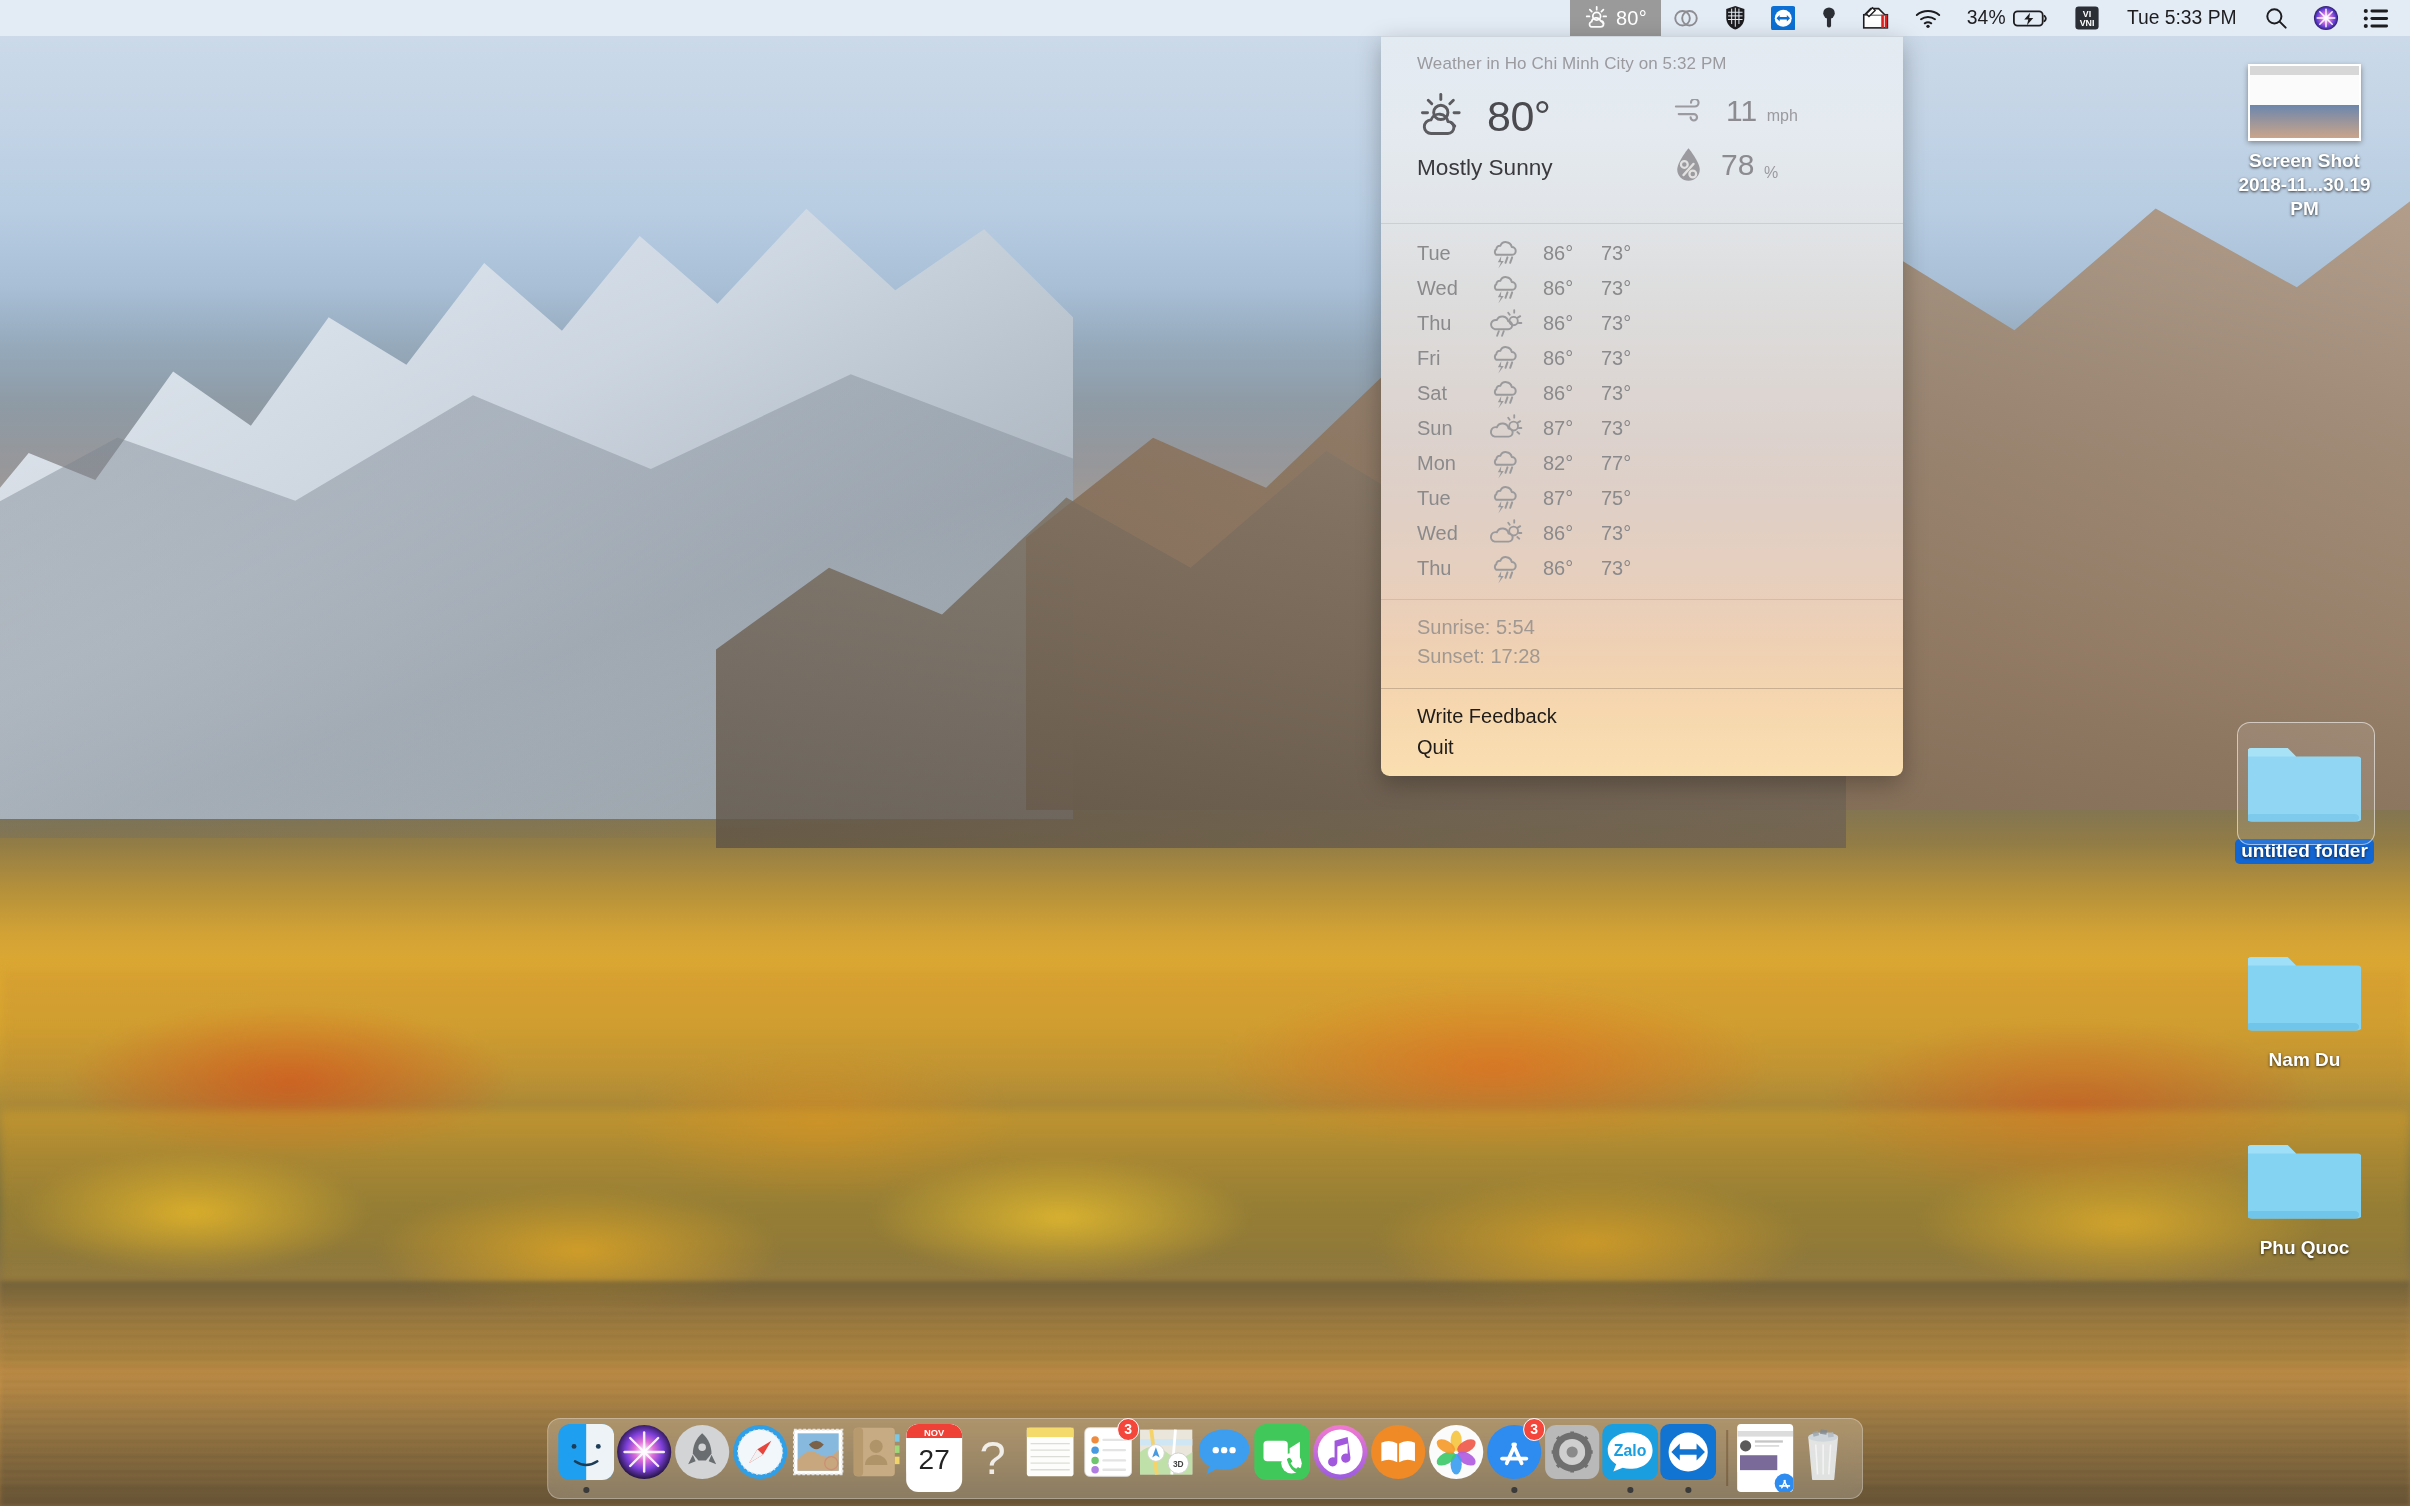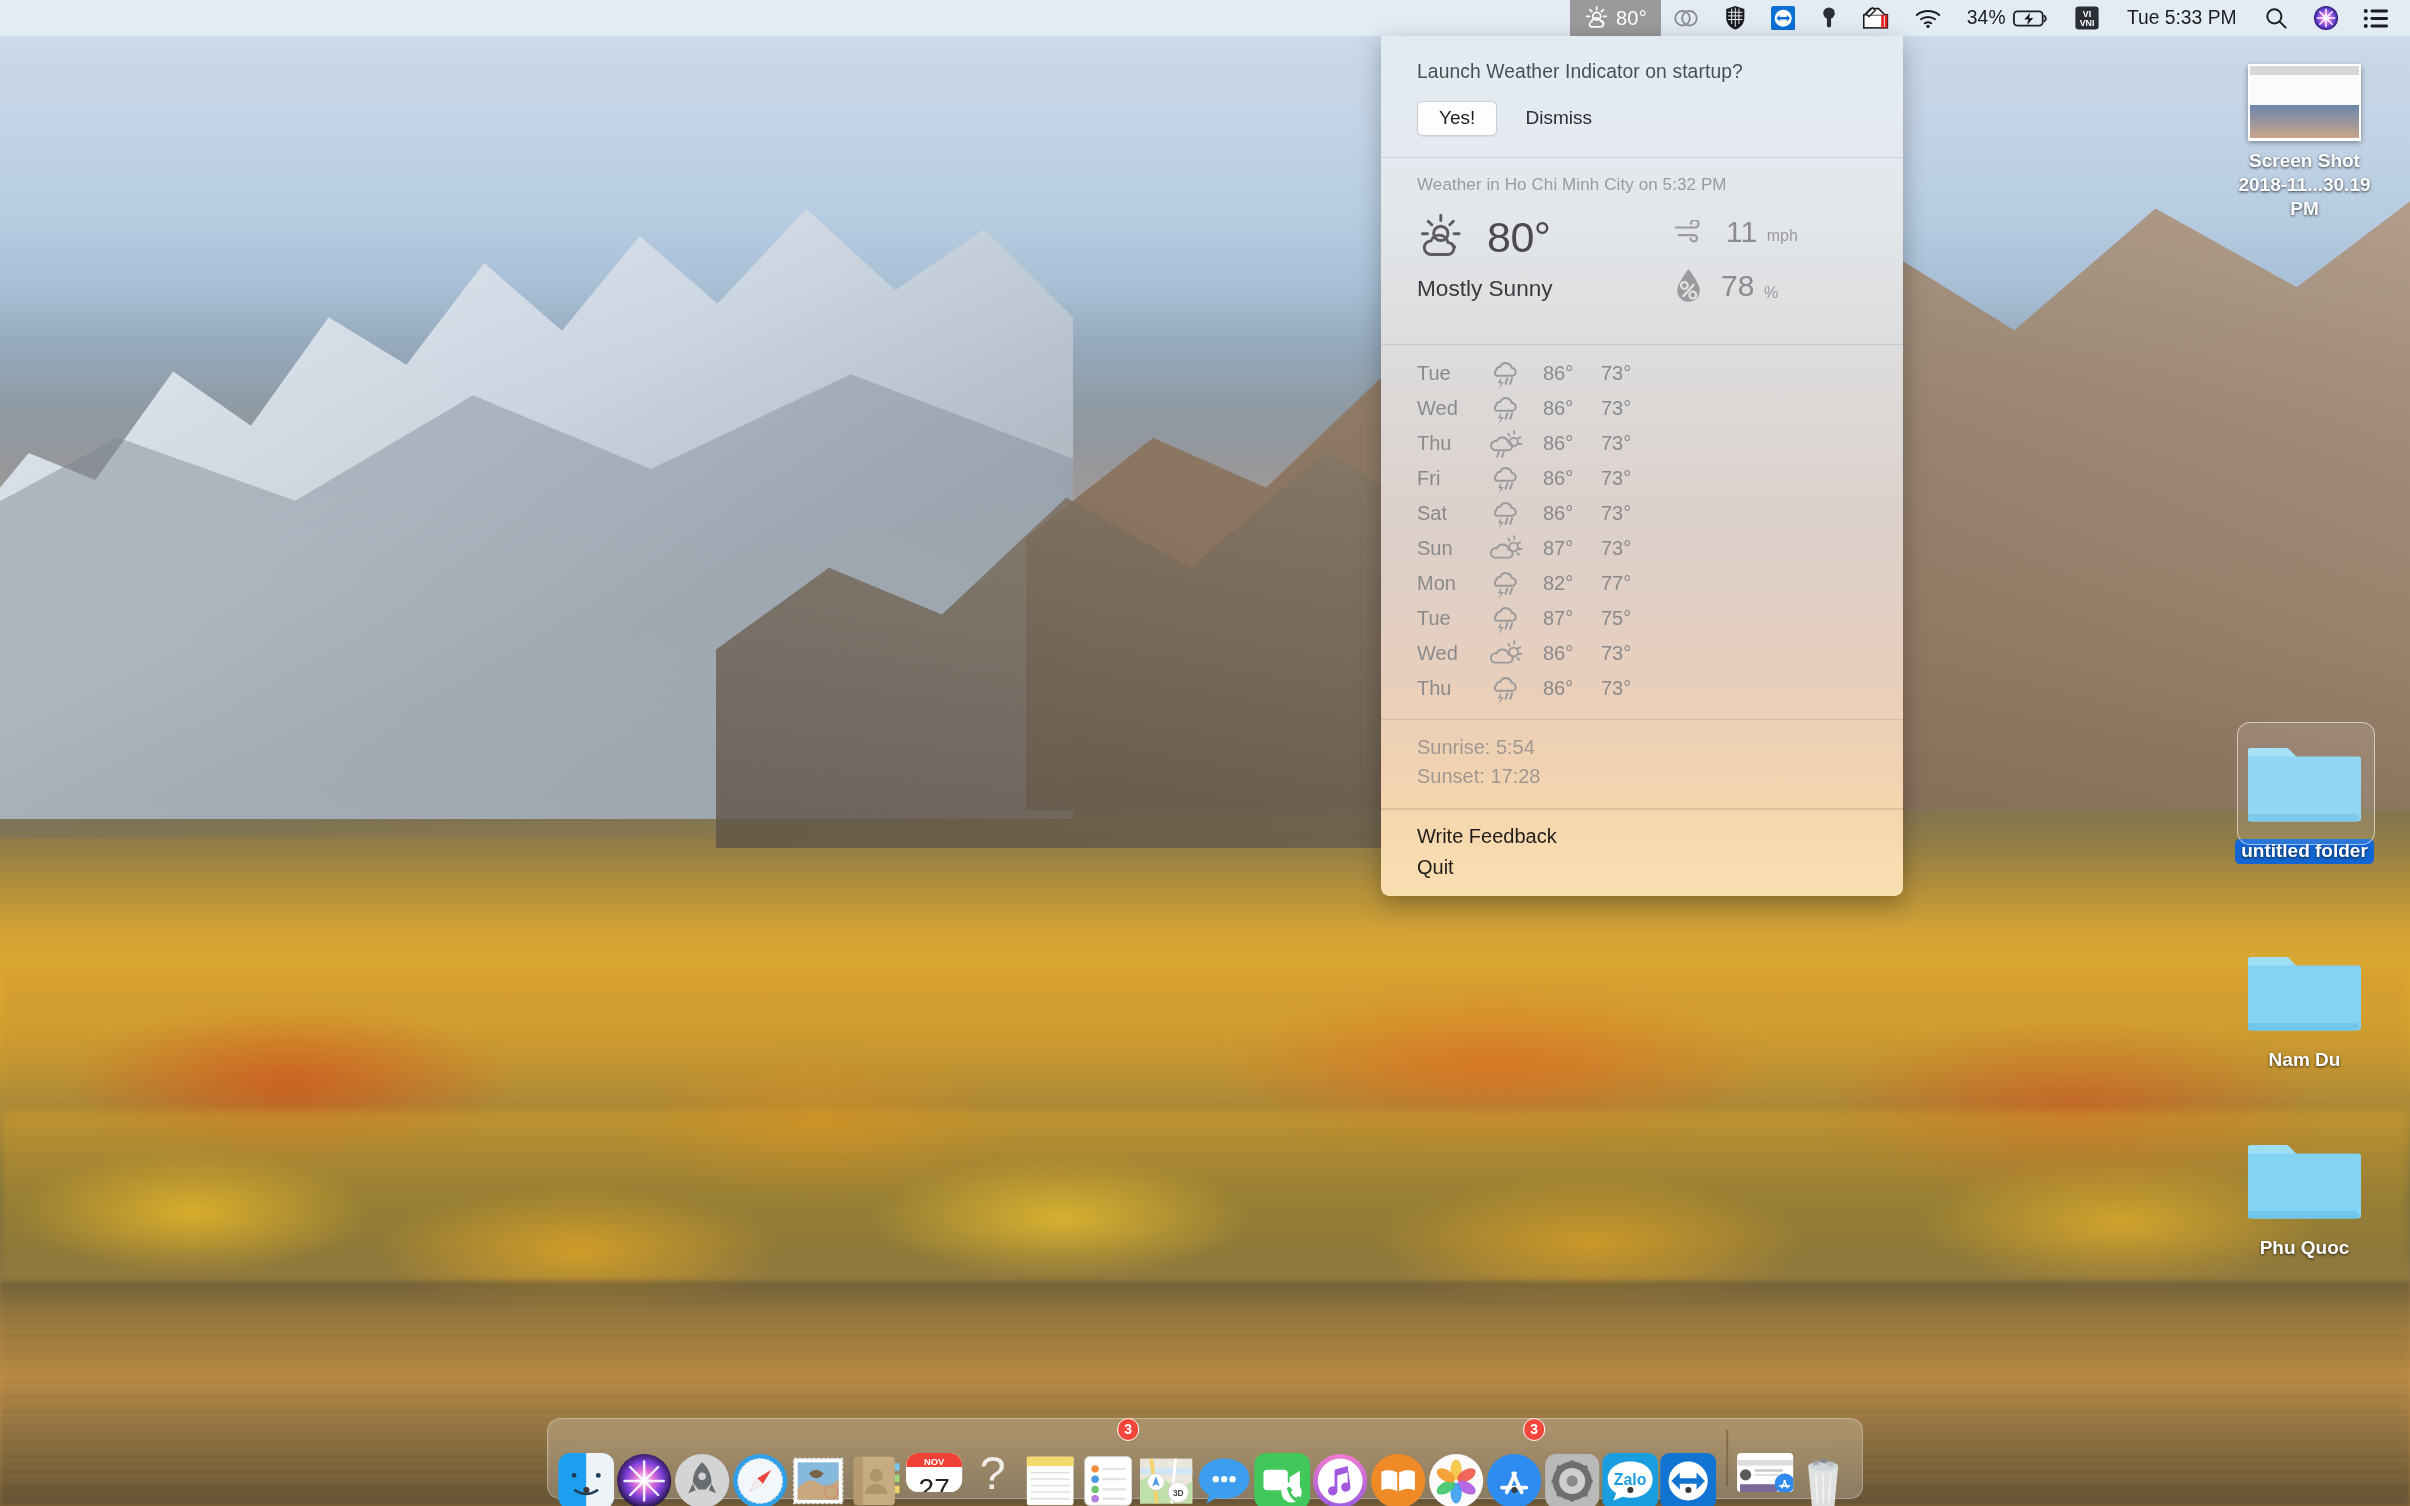--- a/index.html
+++ b/index.html
@@ -214,21 +214,21 @@
 
   
   #dock {
     position:absolute; left:50%; transform:translateX(-50%);
     bottom:7.5px; height:81px; display:flex; align-items:flex-end; gap:0px;
     background:rgba(255,255,255,.22); border:0.9px solid rgba(255,255,255,.30);
     border-radius:13px; padding:5.6px 9.4px 5.6px 9.4px;
     backdrop-filter:blur(9.4px); z-index:40;
   }
   .dock-item { position:relative; width:58px; height:70px; display:flex; align-items:flex-end; justify-content:center; }
-  .dock-ico { width:56px; height:39px; border-radius:12.2px; position:relative; }
+  .dock-ico { width:56px; height:68px; border-radius:12.2px; position:relative; }
   .dock-dot { position:absolute; bottom:-0.9px; left:50%; transform:translateX(-50%); width:5.6px; height:5.6px; border-radius:50%; background:#3a3a3a; }
   .dock-badge {
     position:absolute; top:-3.8px; right:-1.9px; min-width:22.6px; height:22.6px; border-radius:11.3px;
     background:#f5463b; color:#fff; font-size:14px; display:flex; align-items:center; justify-content:center;
     border:1.4px solid #fff; font-weight:bold;
   }
   .dock-sep { width:1.9px; height:56px; background:rgba(80,50,20,.35); margin:0 8.5px 5.6px 8.5px; align-self:flex-end; }
   .helpq { font-size:47px; color:rgba(255,255,255,.85); line-height:53px; font-weight:300; }
 </style>
 </head>
@@ -378,27 +378,20 @@
           <circle cx="3" cy="19" r="2.2"></circle>
             <rect x="8" y="17.4" width="19" height="3.2" rx="1.6"></rect>
         </g>
       </svg>
     </div>
   </div>
 </div>
 
 <div id="weather-panel">
 
-  <div id="startup-prompt">
-    <div class="sp-q">Launch Weather Indicator on startup?</div>
-    <div class="sp-actions">
-      <button class="sp-yes">Yes!</button>
-      <span class="sp-dismiss">Dismiss</span>
-    </div>
-  </div>
   <div class="wp-divider"></div>
 
   <div id="current">
     <div class="cur-title">Weather in Ho Chi Minh City on 5:32 PM</div>
     <div class="cur-body">
       <div class="cur-left">
         <div class="cur-temp-row">
           <svg width="51" height="51" viewBox="0 0 30 30" aria-hidden="true">
             <g stroke="#5b5b60" stroke-width="1.7" stroke-linecap="round" fill="none">
               <line x1="14" y1="2" x2="14" y2="5"></line>

